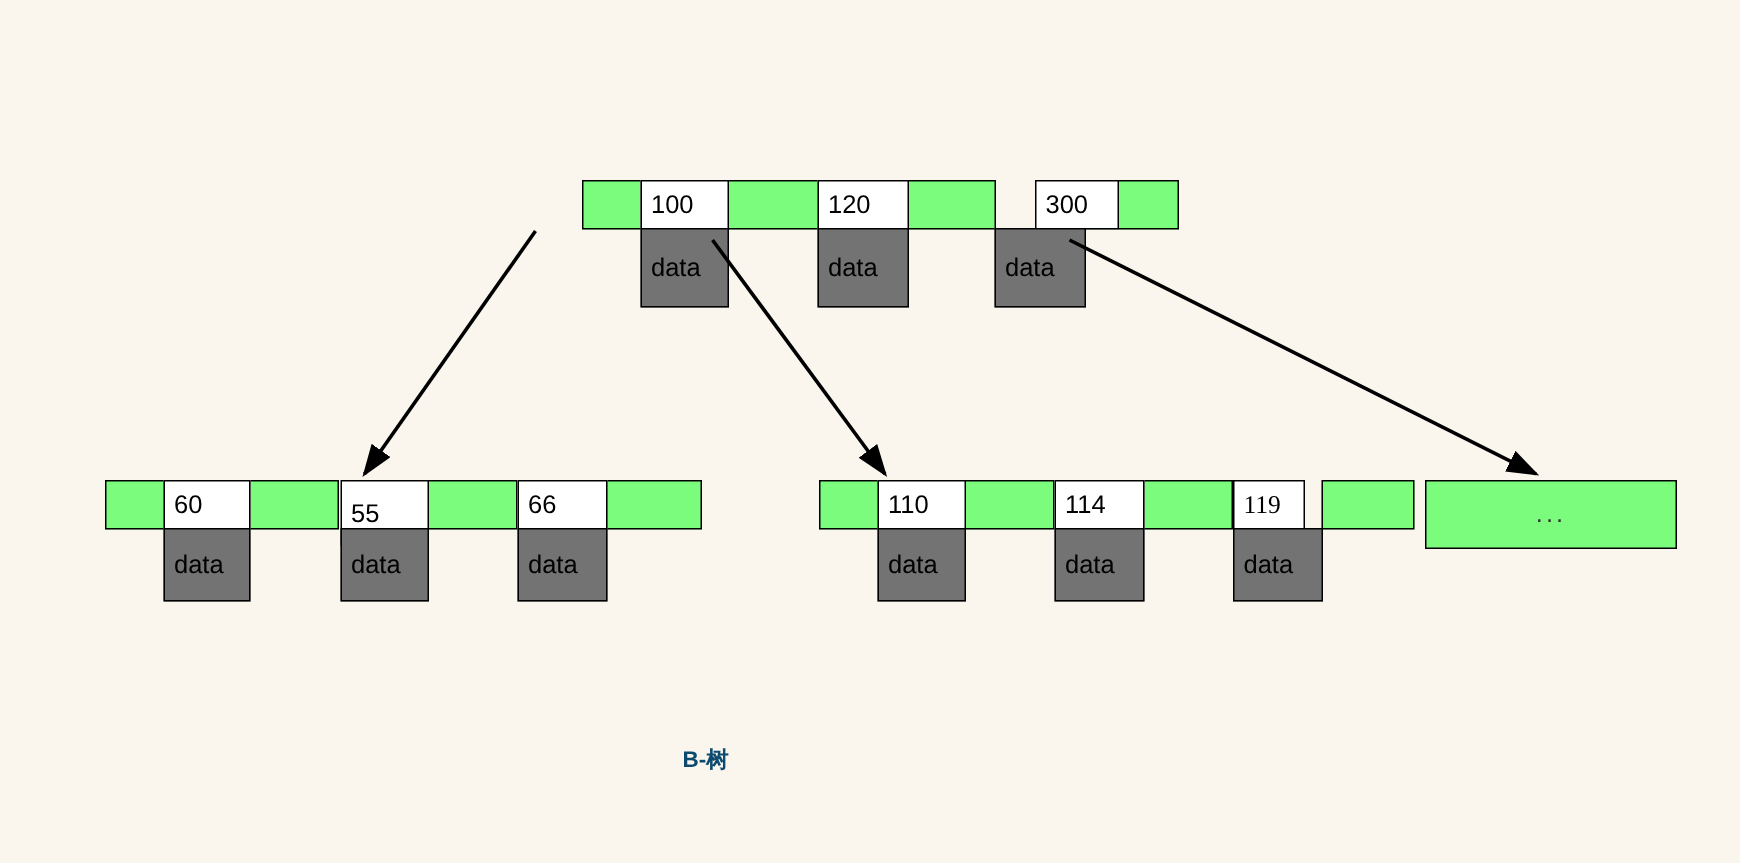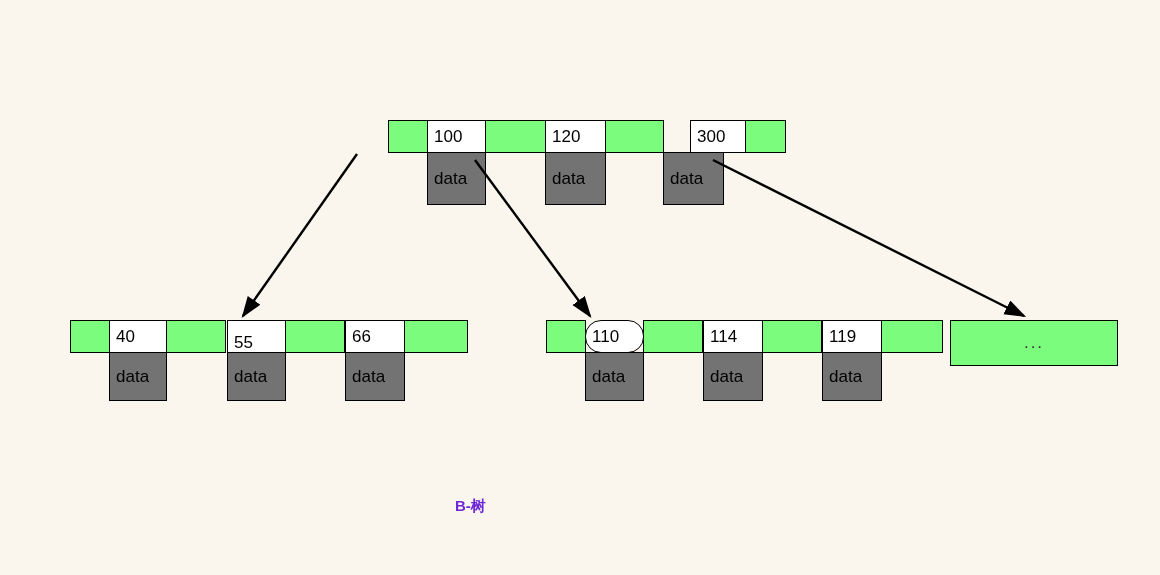--- a/index.html
+++ b/index.html
@@ -31,21 +31,21 @@
     box-sizing:border-box;
     display:flex;align-items:center;justify-content:center;
     font-size:17px;color:#333;
     letter-spacing:2px;
   }
   #arrow-layer{position:absolute;left:0;top:0;pointer-events:none;}
   .caption{
     position:absolute;
     font-size:15px;
     font-weight:bold;
-    color:#6d28d9;
+    color:#0c4a6e;
     white-space:nowrap;
   }
 </style>
 </head>
 <body>
 
 <div id="canvas">
 
   <div class="node">
 
@@ -62,38 +62,38 @@
     <div class="cell datacell" style="left:512px;top:152px;width:61px;height:53px;">data</div>
     <div class="cell datacell" style="left:630px;top:152px;width:61px;height:53px;">data</div>
   </div>
 
   <div class="node">
     <div class="cell ptr" style="left:37px;top:320px;width:40px;height:33px;"></div>
     <div class="cell ptr" style="left:133px;top:320px;width:60px;height:33px;"></div>
     <div class="cell ptr" style="left:252px;top:320px;width:60px;height:33px;"></div>
     <div class="cell ptr" style="left:371px;top:320px;width:64px;height:33px;"></div>
 
-    <div class="cell key" style="left:76px;top:320px;width:58px;height:33px;">40</div>
+    <div class="cell key" style="left:76px;top:320px;width:58px;height:33px;">60</div>
     <div class="cell key" style="left:194px;top:320px;width:59px;height:44px;">55</div>
     <div class="cell key" style="left:312px;top:320px;width:60px;height:33px;">66</div>
 
     <div class="cell datacell" style="left:76px;top:352px;width:58px;height:49px;">data</div>
     <div class="cell datacell" style="left:194px;top:352px;width:59px;height:49px;">data</div>
     <div class="cell datacell" style="left:312px;top:352px;width:60px;height:49px;">data</div>
   </div>
 
   <div class="node">
     <div class="cell ptr" style="left:513px;top:320px;width:40px;height:33px;"></div>
     <div class="cell ptr" style="left:610px;top:320px;width:60px;height:33px;"></div>
     <div class="cell ptr" style="left:729px;top:320px;width:60px;height:33px;"></div>
     <div class="cell ptr" style="left:848px;top:320px;width:62px;height:33px;"></div>
 
-    <div class="cell key" style="left:552px;top:320px;width:59px;height:33px;border-radius:16px;">110</div>
+    <div class="cell key" style="left:552px;top:320px;width:59px;height:33px;">110</div>
     <div class="cell key" style="left:670px;top:320px;width:60px;height:33px;">114</div>
-    <div class="cell key" style="left:789px;top:320px;width:60px;height:33px;">119</div>
+    <div class="cell key" style="left:789px;top:320px;width:48px;height:33px;font-family:Liberation Serif, serif;">119</div>
 
     <div class="cell datacell" style="left:552px;top:352px;width:59px;height:49px;">data</div>
     <div class="cell datacell" style="left:670px;top:352px;width:60px;height:49px;">data</div>
     <div class="cell datacell" style="left:789px;top:352px;width:60px;height:49px;">data</div>
   </div>
 
   <div class="ellipsis-node" style="position:absolute;left:950px;top:320px;width:168px;height:46px;">
     <span>...</span>
   </div>
 

